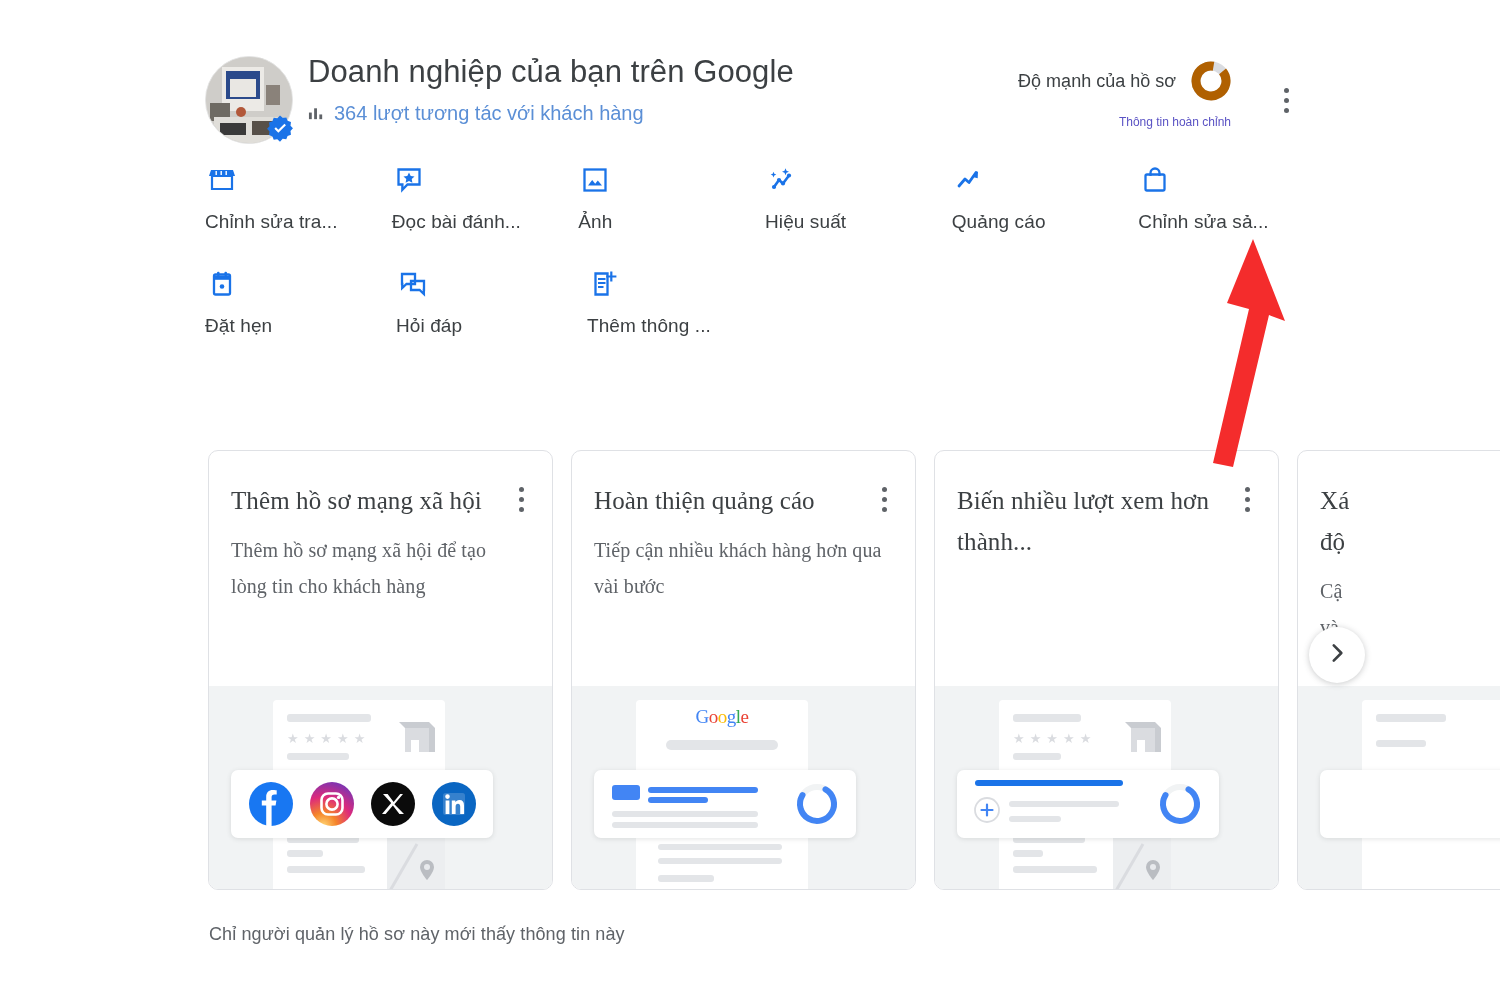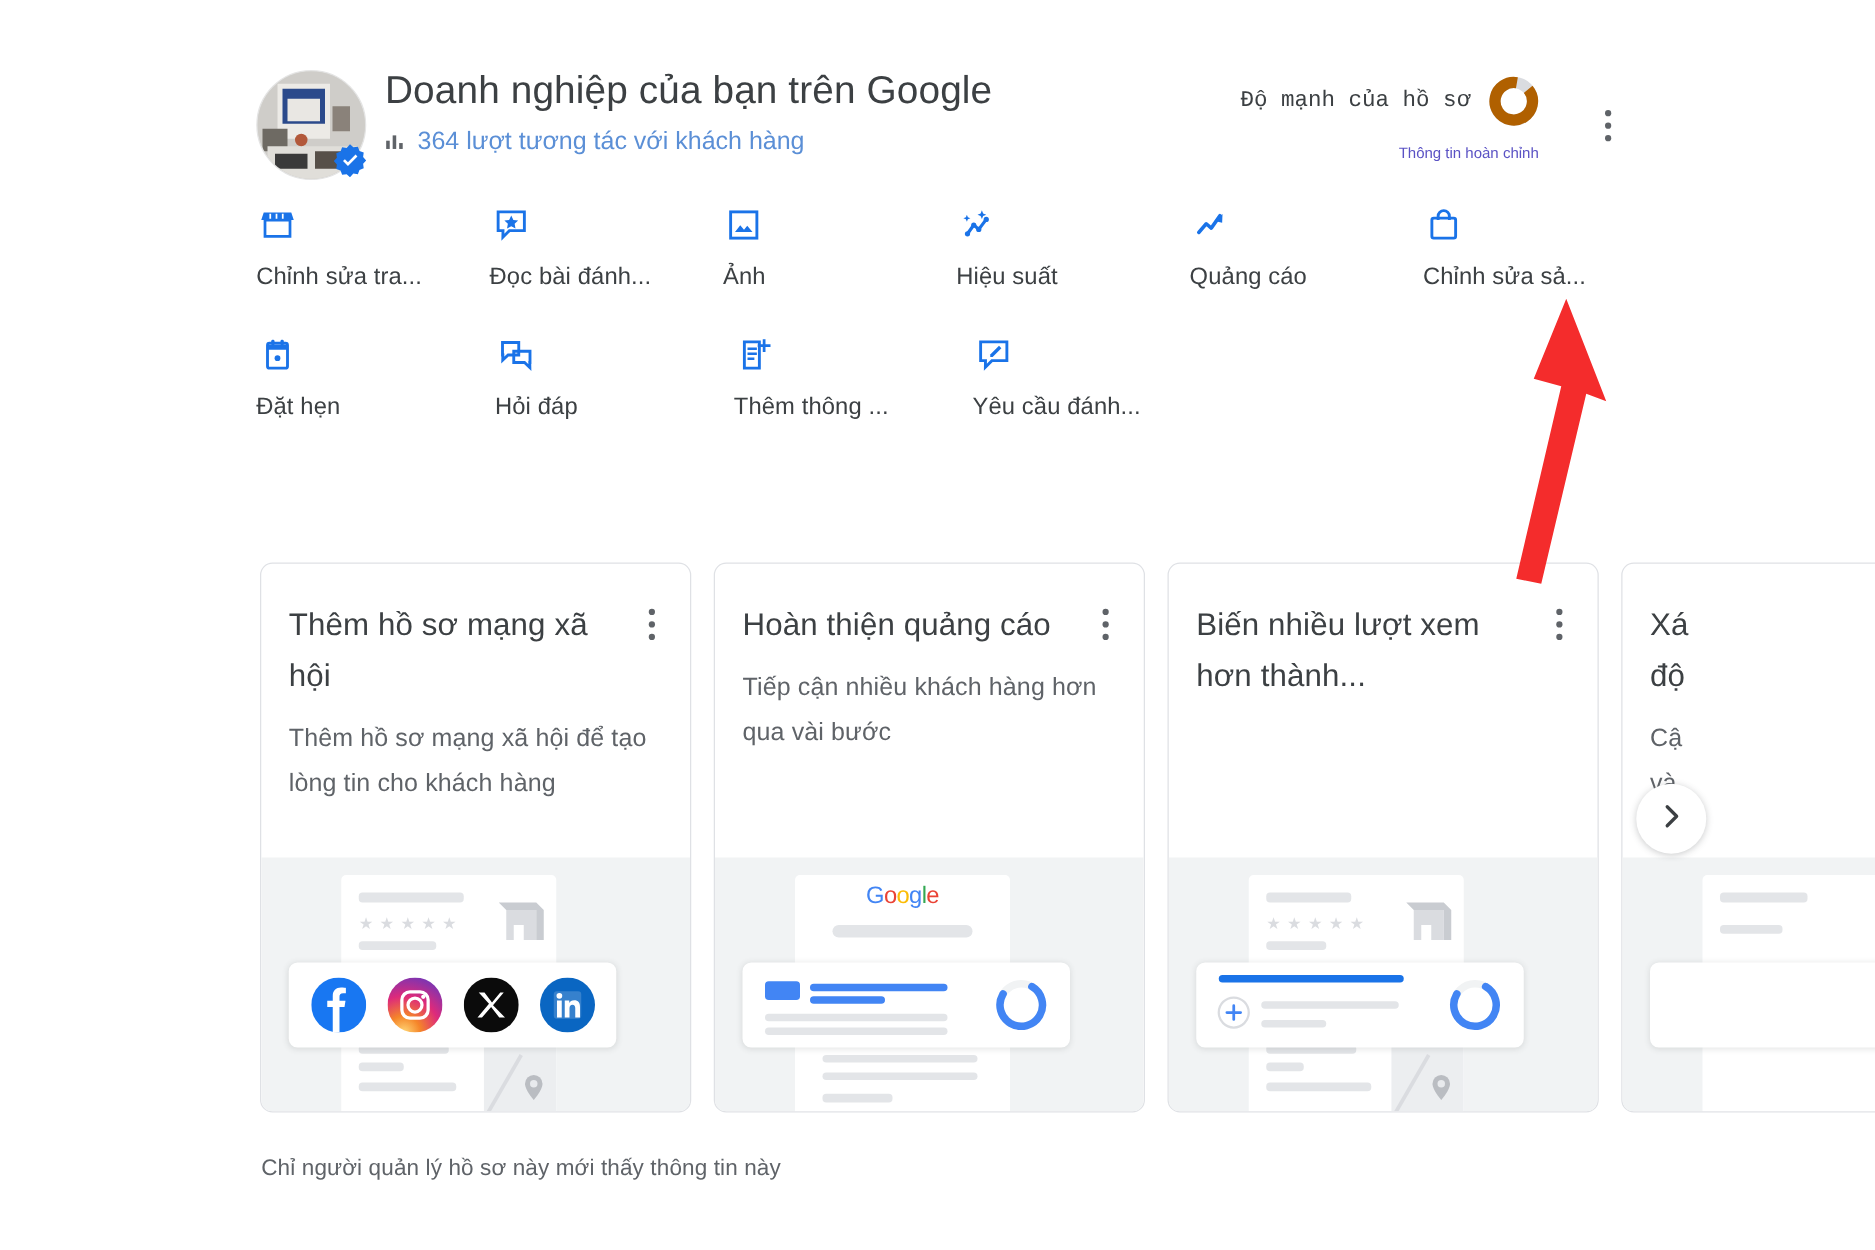--- a/index.html
+++ b/index.html
@@ -39,21 +39,21 @@
     position: absolute; left: 103px; top: 0;
     font-size: 31px; color: #3c4043; font-weight: 400;
     letter-spacing: 0.1px; line-height: 40px; white-space: nowrap;
   }
   .hdr-sub { position: absolute; left: 103px; top: 50px; display: flex; align-items: center; gap: 9px; }
   .bars-icon { width: 17px; height: 17px; display:block; }
   .hdr-sub-text { font-size: 20px; color: #5b8fd6; line-height: 22px; white-space: nowrap; }
 
   .strength { position: absolute; right: 68px; top: 8px; width: 300px; text-align: right; }
   .strength-row { display: flex; align-items: center; justify-content: flex-end; gap: 14px; }
-  .strength-label { font-size: 18px; color: #3c4043; white-space: nowrap; line-height: 24px; font-family: Liberation Mono, monospace; }
+  .strength-label { font-size: 18px; color: #3c4043; white-space: nowrap; line-height: 24px; }
   .ring { width: 42px; height: 42px; display: block; }
   .strength-link {
     margin-top: 8px; font-size: 12px; color: #5a52c4;
     white-space: nowrap; line-height: 24px; padding-right: 1px;
   }
   .hdr-kebab {
     position: absolute; right: 0px; top: 30px;
     width: 28px; height: 36px;
     display: flex; flex-direction: column; align-items: center; justify-content: center; gap: 5px;
   }
@@ -74,21 +74,21 @@
     white-space: nowrap; letter-spacing: 0.1px;
   }
 
   
   .carousel { position: absolute; left: 208px; top: 450px; width: 1300px; height: 442px; }
   .cards { display: flex; gap: 18px; }
   .card {
     width: 345px; min-width: 345px; height: 440px;
     border: 1px solid #dfe1e5; border-radius: 10px;
     background: #ffffff; overflow: hidden;
-    display: flex; flex-direction: column;
+    display: flex; flex-direction: column; font-family: Liberation Serif, serif;
   }
   .card-top { padding: 29px 22px 0 22px; flex: 0 0 auto; height: 235px; position: relative; }
   .card-title {
     font-size: 25px; color: #3c4043; line-height: 41px;
     font-weight: 400; width: 252px; letter-spacing: 0.1px;
   }
   .card-desc {
     margin-top: 11px; font-size: 20px; color: #5f6368;
     line-height: 36px; width: 292px; letter-spacing: 0.1px;
   }
@@ -297,29 +297,20 @@
         <span class="act-ico">
           <svg viewBox="0 0 30 30" width="30" height="30">
             <path fill="none" stroke="#1a73e8" stroke-width="2.3" d="M6.5 4.5h12v21h-12z"></path>
             <path fill="#1a73e8" d="M9 9h7.5v1.9H9zM9 13h7.5v1.9H9zM9 17h5.5v1.9H9z"></path>
             <path fill="#1a73e8" d="M21.2 2.4h2.2v4h4v2.2h-4v4h-2.2v-4h-4V6.4h4z"></path>
           </svg>
         </span>
         <span class="act-label">Thêm thông ...</span>
       </div>
 
-      <div class="act">
-        <span class="act-ico">
-          <svg viewBox="0 0 30 30" width="30" height="30">
-            <path fill="none" stroke="#1a73e8" stroke-width="2.3" d="M4.5 4.5h21v15h-12l-5.2 5.3.1-5.3H4.5z"></path>
-            <path fill="#1a73e8" d="M19.2 7.6l1.9 1.9-7 7h-1.9v-1.9z"></path>
-          </svg>
-        </span>
-        <span class="act-label">Yêu cầu đánh...</span>
-      </div>
     </div>
   </div>
 
   <div class="carousel">
     <div class="cards">
 
       <div class="card">
         <div class="card-top">
           <div class="card-title">Thêm hồ sơ mạng xã hội</div>
           <div class="card-desc">Thêm hồ sơ mạng xã hội để tạo lòng tin cho khách hàng</div>

